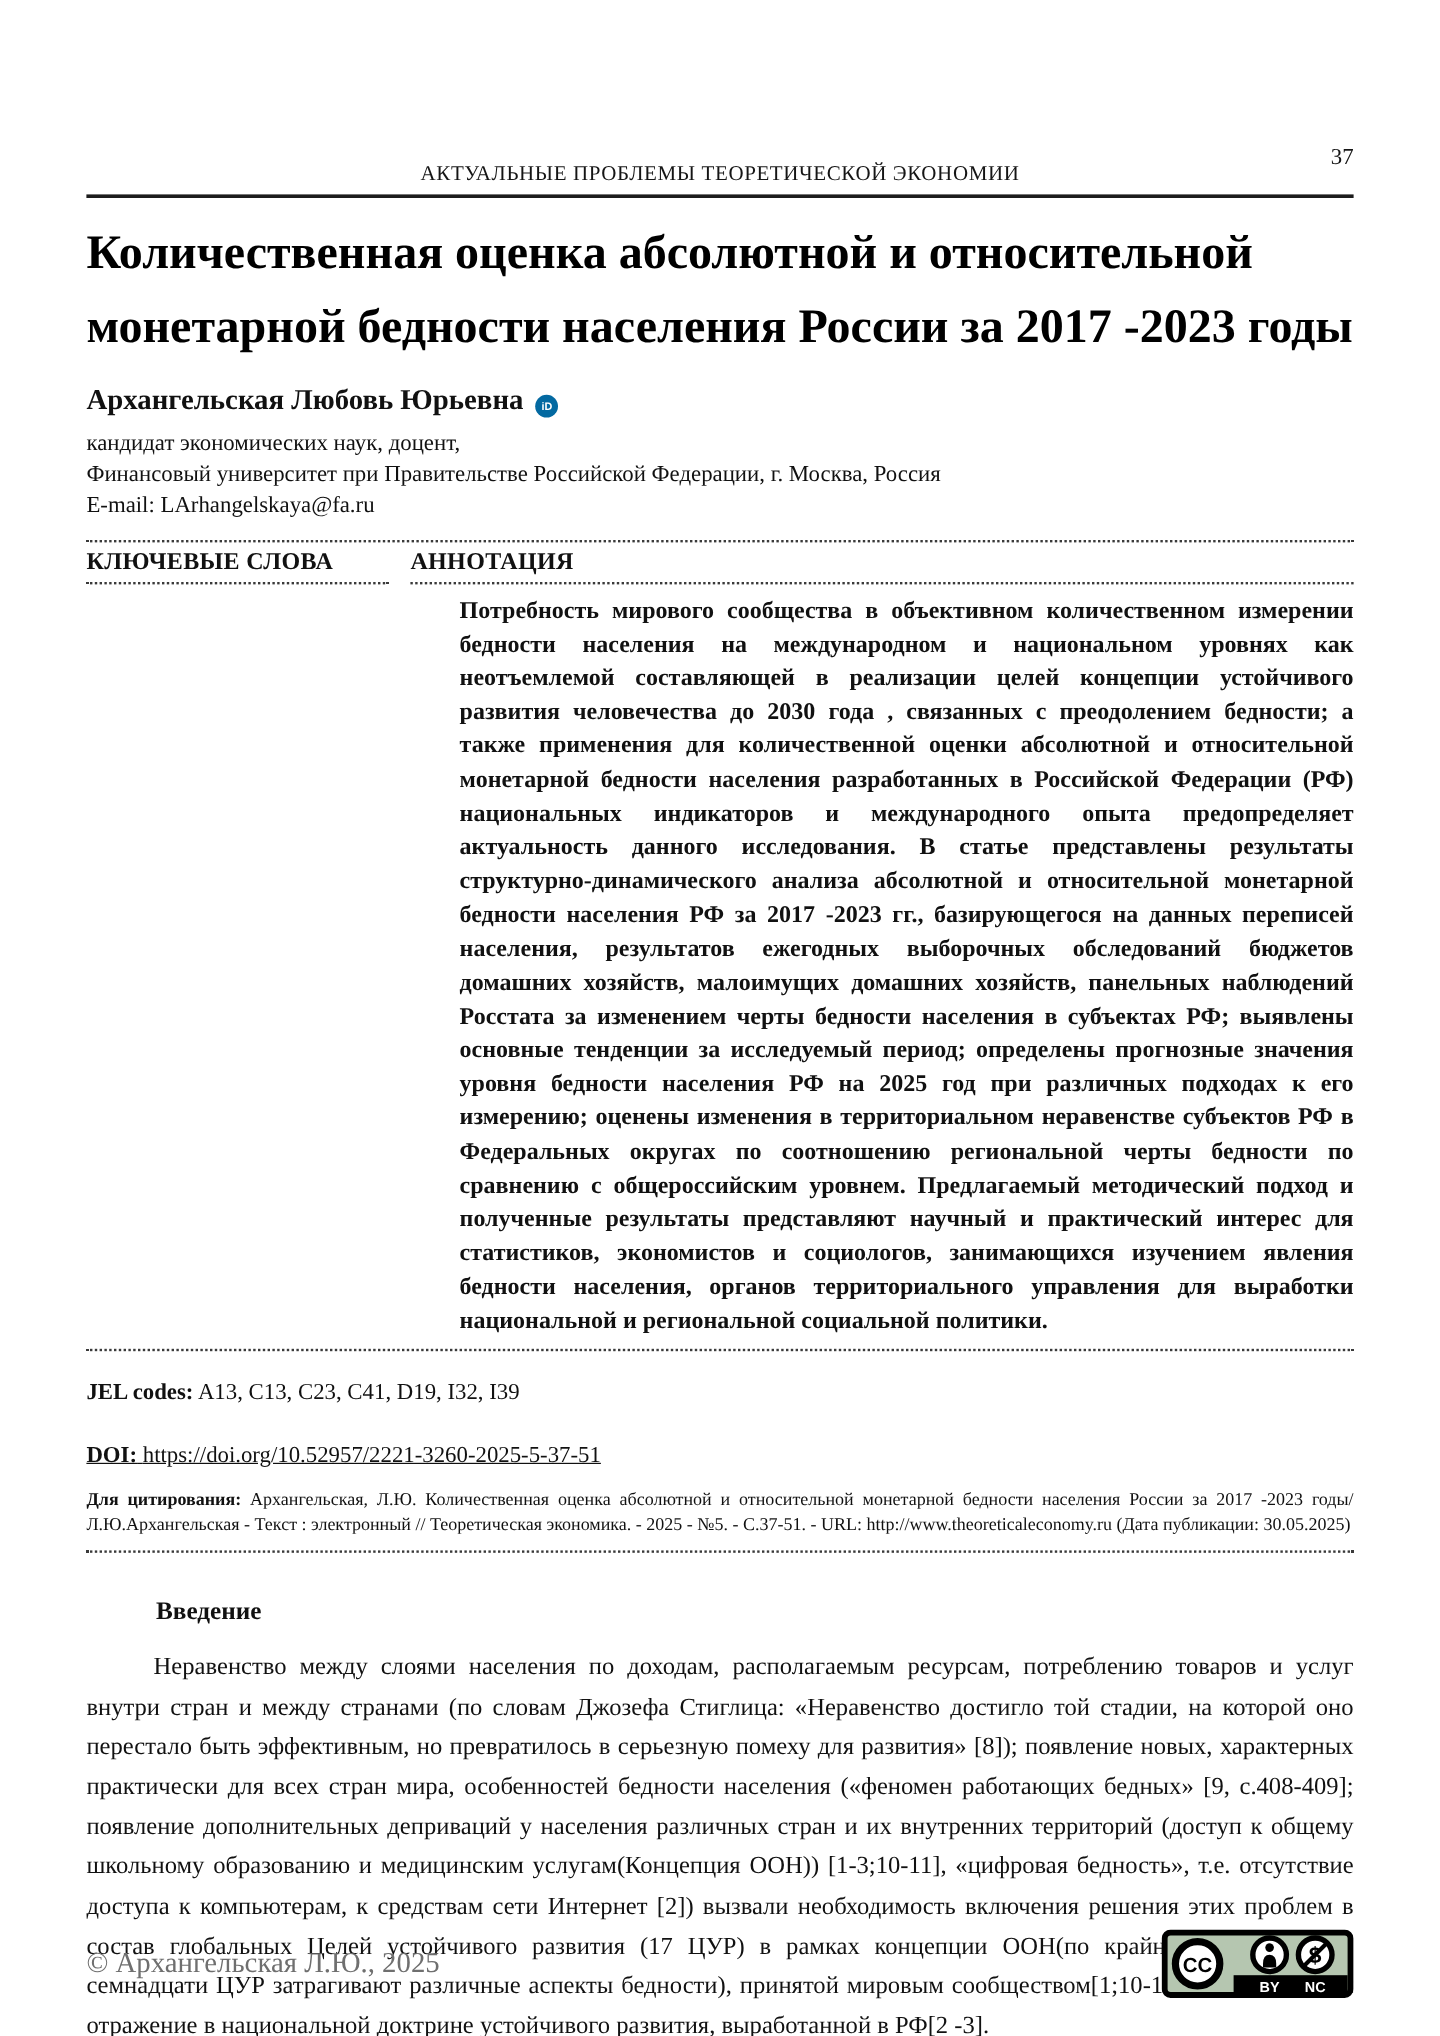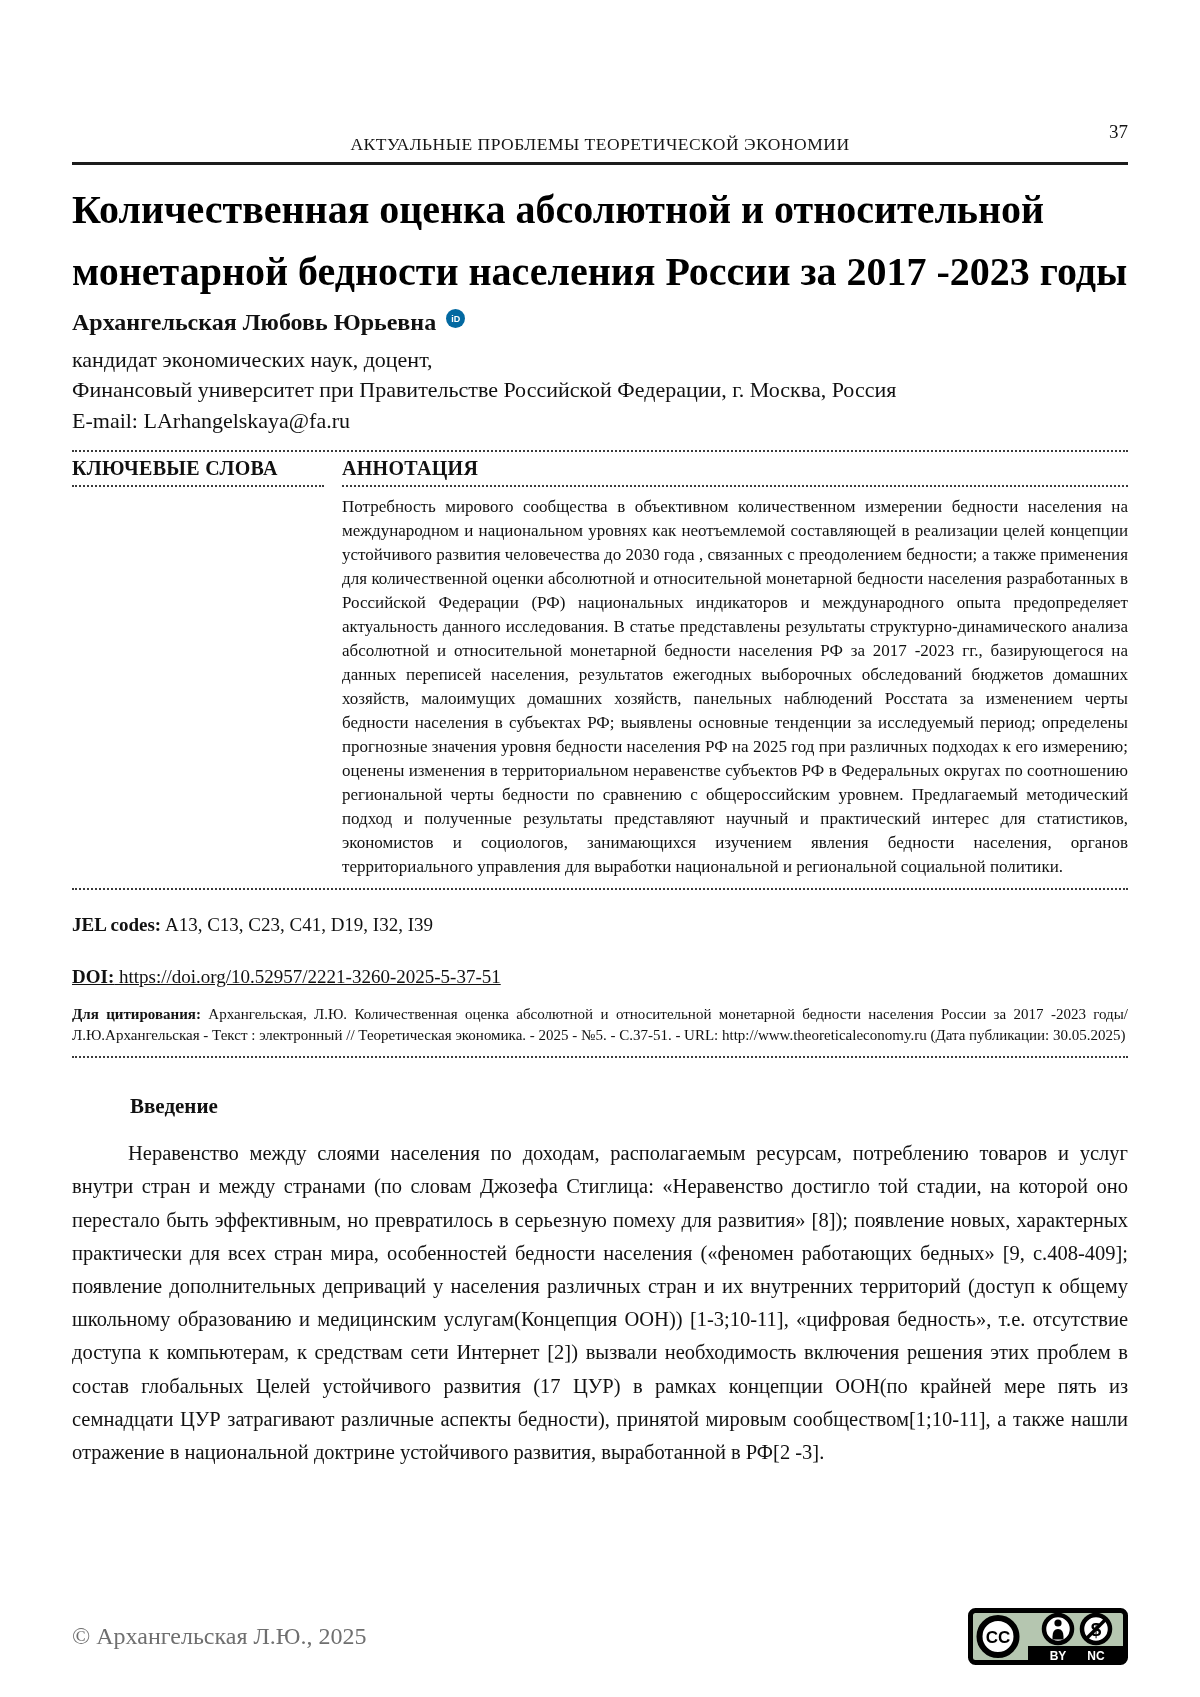--- a/index.html
+++ b/index.html
@@ -11,39 +11,39 @@
   .page { position: relative; width: 1200px; height: 1294px; padding: 0 72px; }
 
   
   .running-header { position: relative; padding-top: 134px; text-align: center; }
   .run-title { font-size: 17.5px; letter-spacing: 0.5px; color: #151515; }
   .page-num { position: absolute; right: 0; bottom: 12px; font-size: 19px; color: #151515; }
   .header-rule { border-top: 3px solid #1c1c1c; margin-top: 7px; }
 
   
   h1.article-title { margin-top: 14px; font-size: 40px; line-height: 1.55; font-weight: bold; color: #000; }
-  .author-row { margin-top: 6px; display: flex; align-items: flex-start; gap: 10px; }
+  .author-row { margin-top: 18px; display: flex; align-items: flex-end; gap: 10px; }
   .author-name { font-size: 24px; font-weight: bold; }
   .orcid {
     width: 19px; height: 19px; border-radius: 50%; background: #0369a1;
     color: #fff; font-family: "Liberation Sans", sans-serif; font-size: 9px; font-weight: bold;
     display: inline-flex; align-items: center; justify-content: center; cursor: pointer;
   }
-  .affiliation { margin-top: 9px; font-size: 22px; line-height: 1.38; color: #111; }
+  .affiliation { margin-top: 9px; font-size: 19px; line-height: 1.38; color: #111; }
 
   .dotted { border-top: 2.5px dotted #3a3a3a; }
   .rule-top { margin-top: 14px; }
 
   
   .cols { display: flex; gap: 18px; margin-top: 1px; }
   .col-kw { width: 252px; flex: 0 0 252px; }
   .col-ab { flex: 1; }
   .col-head { font-size: 20px; font-weight: bold; letter-spacing: 0.3px; padding: 4px 0 5px 0; border-bottom: 2.5px dotted #3a3a3a; }
   .kw-text { margin-top: 8px; font-size: 19px; font-weight: 600; line-height: 1.5; }
-  .ab-text { margin-top: 8px; font-size: 17px; font-weight: 400; line-height: 1.41; text-align: justify; }
+  .ab-text { margin-top: 8px; font-size: 20px; font-weight: 700; line-height: 1.41; text-align: justify; margin-left: 41px; }
 
   
   .meta-row { font-size: 19px; }
   .jel-row { margin-top: 24px; }
   .doi-row { margin-top: 30px; text-decoration: underline; }
   .bold-label { font-weight: bold; }
   .citation { margin-top: 16px; font-size: 15px; line-height: 1.42; text-align: justify; }
   .rule-bottom { margin-top: 10px; }
 
   

